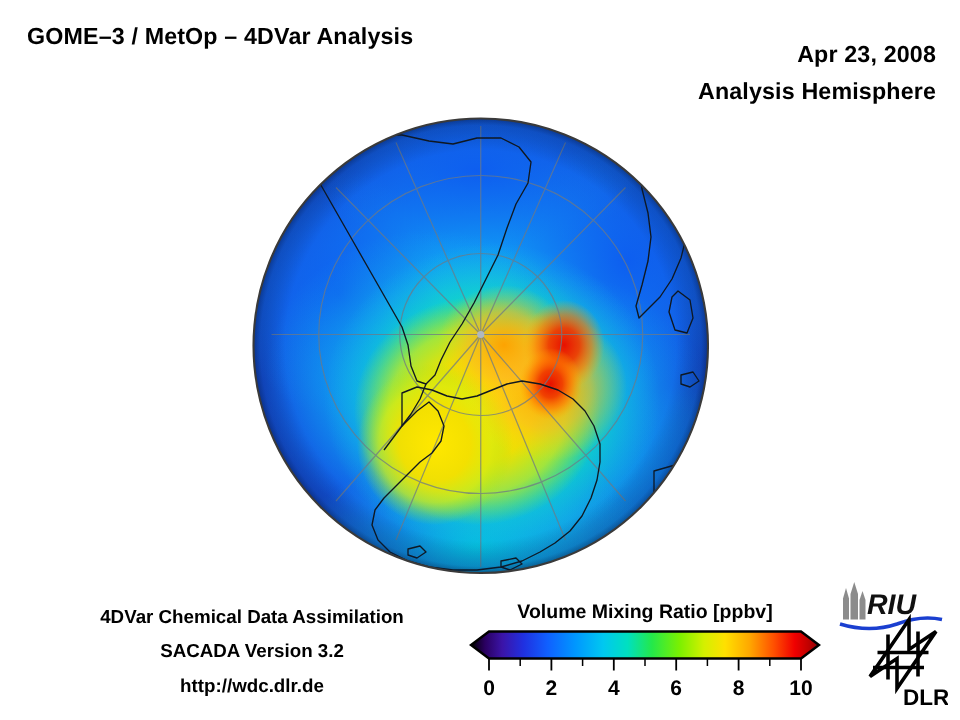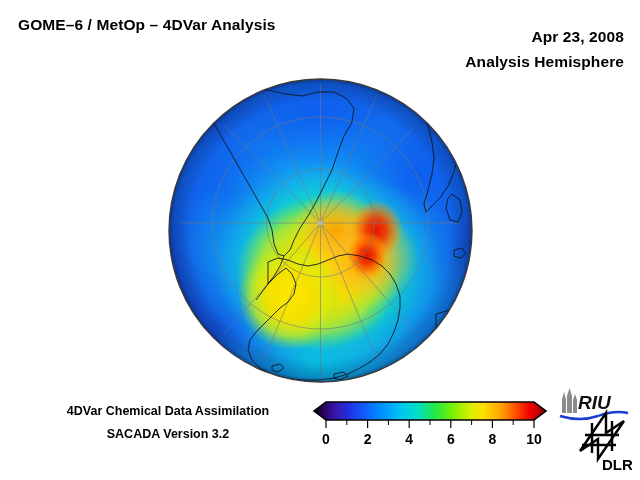--- a/index.html
+++ b/index.html
@@ -97,21 +97,21 @@
     left: 572px;
     top: 409px;
     width: 60px;
     height: 62px;
   }
 </style>
 </head>
 <body>
 
 <div class="hdr-left">
-  <div class="hdr-line">GOME–6 / MetOp – 4DVar Analysis</div>
+  <div class="hdr-line">GOME–3 / MetOp – 4DVar Analysis</div>
 </div>
 
 <div class="hdr-right">
   <div class="hdr-line">Apr 23, 2008</div>
   <div class="hdr-line">Analysis Hemisphere</div>
 </div>
 
 <div id="globe-wrap">
   <svg id="globe-svg" width="305" height="305" viewBox="0 0 305 305">
     <defs>
@@ -259,23 +259,25 @@
       <circle cx="152.5" cy="152.5" r="151.5" fill="url(#limbShade)"></circle>
     </g>
 
     <circle cx="152.5" cy="152.5" r="151.5" fill="none" stroke="#3a3a3a" stroke-width="1.4"></circle>
   </svg>
 </div>
 
 <div class="foot-left">
   <div class="foot-line">4DVar Chemical Data Assimilation</div>
   <div class="foot-line">SACADA Version 3.2</div>
+  <div class="foot-line">http://wdc.dlr.de</div>
 </div>
 
 <div id="cbar-block">
+  <div id="cbar-title">Volume Mixing Ratio [ppbv]</div>
   <svg id="cbar-svg" width="236" height="52" viewBox="0 0 236 52">
     <defs>
       <linearGradient id="cbarGrad" x1="0%" y1="0%" x2="100%" y2="0%">
 
       <stop offset="0%" stop-color="#000000"></stop>
           <stop offset="4%" stop-color="#2a0060"></stop>
           <stop offset="9%" stop-color="#3b14a8"></stop>
           <stop offset="15%" stop-color="#2030e0"></stop>
           <stop offset="22%" stop-color="#1060ff"></stop>
           <stop offset="30%" stop-color="#0097ff"></stop>

